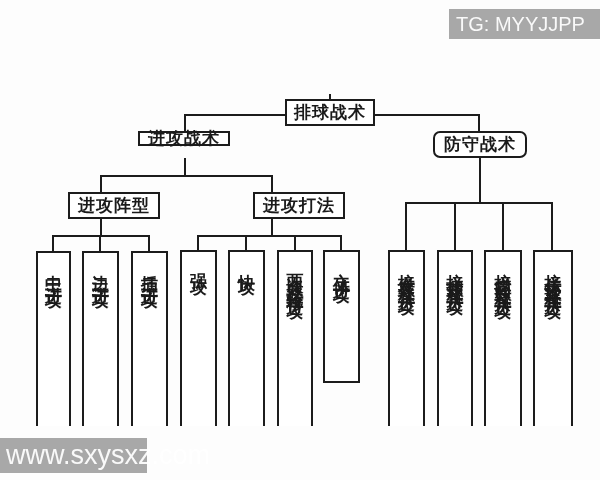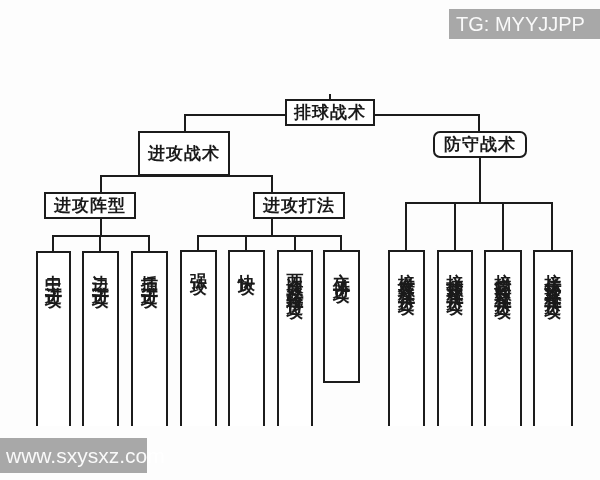--- a/index.html
+++ b/index.html
@@ -86,39 +86,39 @@
 
   <div class="line" style="left:479px;top:158px;width:2px;height:46px;"></div>
   <div class="line" style="left:405px;top:202px;width:148px;height:2px;"></div>
   <div class="line" style="left:405px;top:202px;width:2px;height:48px;"></div>
   <div class="line" style="left:454px;top:202px;width:2px;height:48px;"></div>
   <div class="line" style="left:502px;top:202px;width:2px;height:48px;"></div>
   <div class="line" style="left:551px;top:202px;width:2px;height:48px;"></div>
 
   <div class="node" style="left:285px;top:67px;width:90px;height:27px;margin-top:32px;">排球战术</div>
 
-  <div class="node" style="left:138px;top:131px;width:92px;height:45px;">进攻战术</div>
+  <div class="node" style="left:138px;top:131px;width:92px;height:15px;">进攻战术</div>
 
   <div class="node" style="left:433px;top:131px;width:94px;height:27px;border-radius:7px;">防守战术</div>
 
-  <div class="node" style="left:44px;top:192px;width:92px;height:27px;text-align:right;">进攻阵型</div>
+  <div class="node" style="left:68px;top:192px;width:92px;height:27px;text-align:right;">进攻阵型</div>
 
   <div class="node" style="left:226px;top:192px;width:92px;height:27px;margin-left:27px;">进攻打法</div>
 
   <div class="leaf" style="left:36px;top:251px;width:35px;height:175px;">中二三进攻</div>
   <div class="leaf" style="left:82px;top:251px;width:37px;height:175px;">边二三进攻</div>
   <div class="leaf" style="left:131px;top:251px;width:37px;height:175px;">插二三进攻</div>
 
   <div class="leaf" style="left:180px;top:250px;width:37px;height:176px;">强攻</div>
   <div class="leaf" style="left:228px;top:250px;width:37px;height:176px;">快攻</div>
   <div class="leaf" style="left:277px;top:250px;width:36px;height:176px;">两次球及转移进攻</div>
   <div class="leaf closed" style="left:323px;top:250px;width:37px;height:133px;">立体进攻</div>
 
   <div class="leaf" style="left:388px;top:250px;width:37px;height:176px;">接发球及其进攻</div>
   <div class="leaf" style="left:437px;top:250px;width:36px;height:176px;">接扣球及其进攻</div>
   <div class="leaf" style="left:484px;top:250px;width:38px;height:176px;">接拦回球及其进攻</div>
   <div class="leaf" style="left:533px;top:250px;width:40px;height:176px;">接传垫球及其进攻</div>
 
   <div class="watermark" style="left:449px;top:9px;width:151px;height:30px;font-size:20px;padding-left:7px;">TG: MYYJJPP</div>
 
-  <div class="watermark" style="left:0px;top:438px;width:141px;height:35px;font-size:21px;padding-left:6px;">www.sxysxz.com</div>
+  <div class="watermark" style="left:0px;top:438px;width:141px;height:35px;font-size:27px;padding-left:6px;">www.sxysxz.com</div>
 
 </div>
 
 </body></html>

